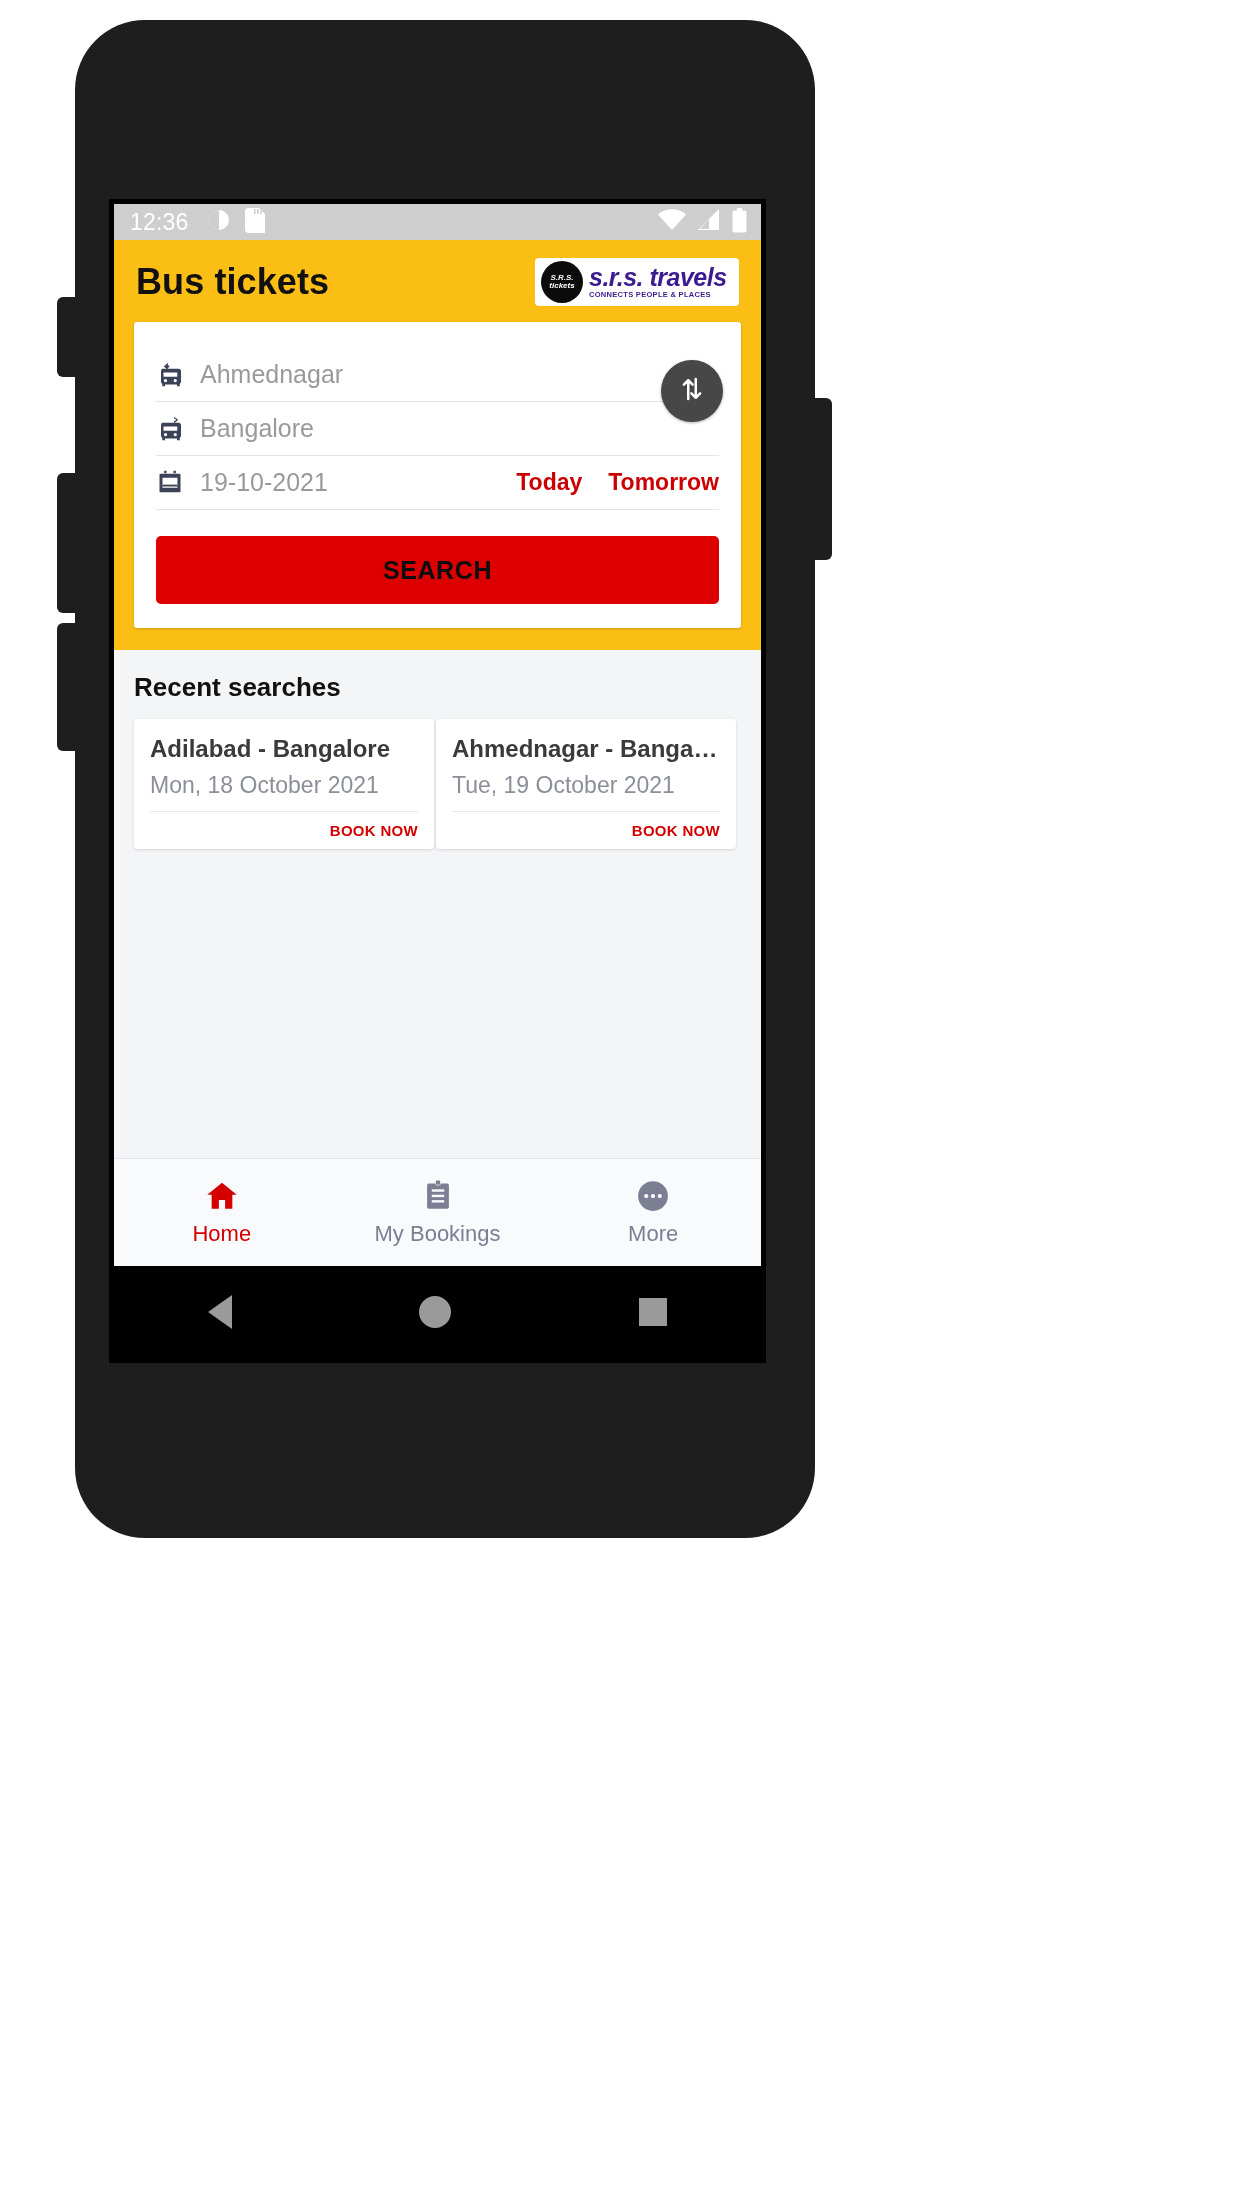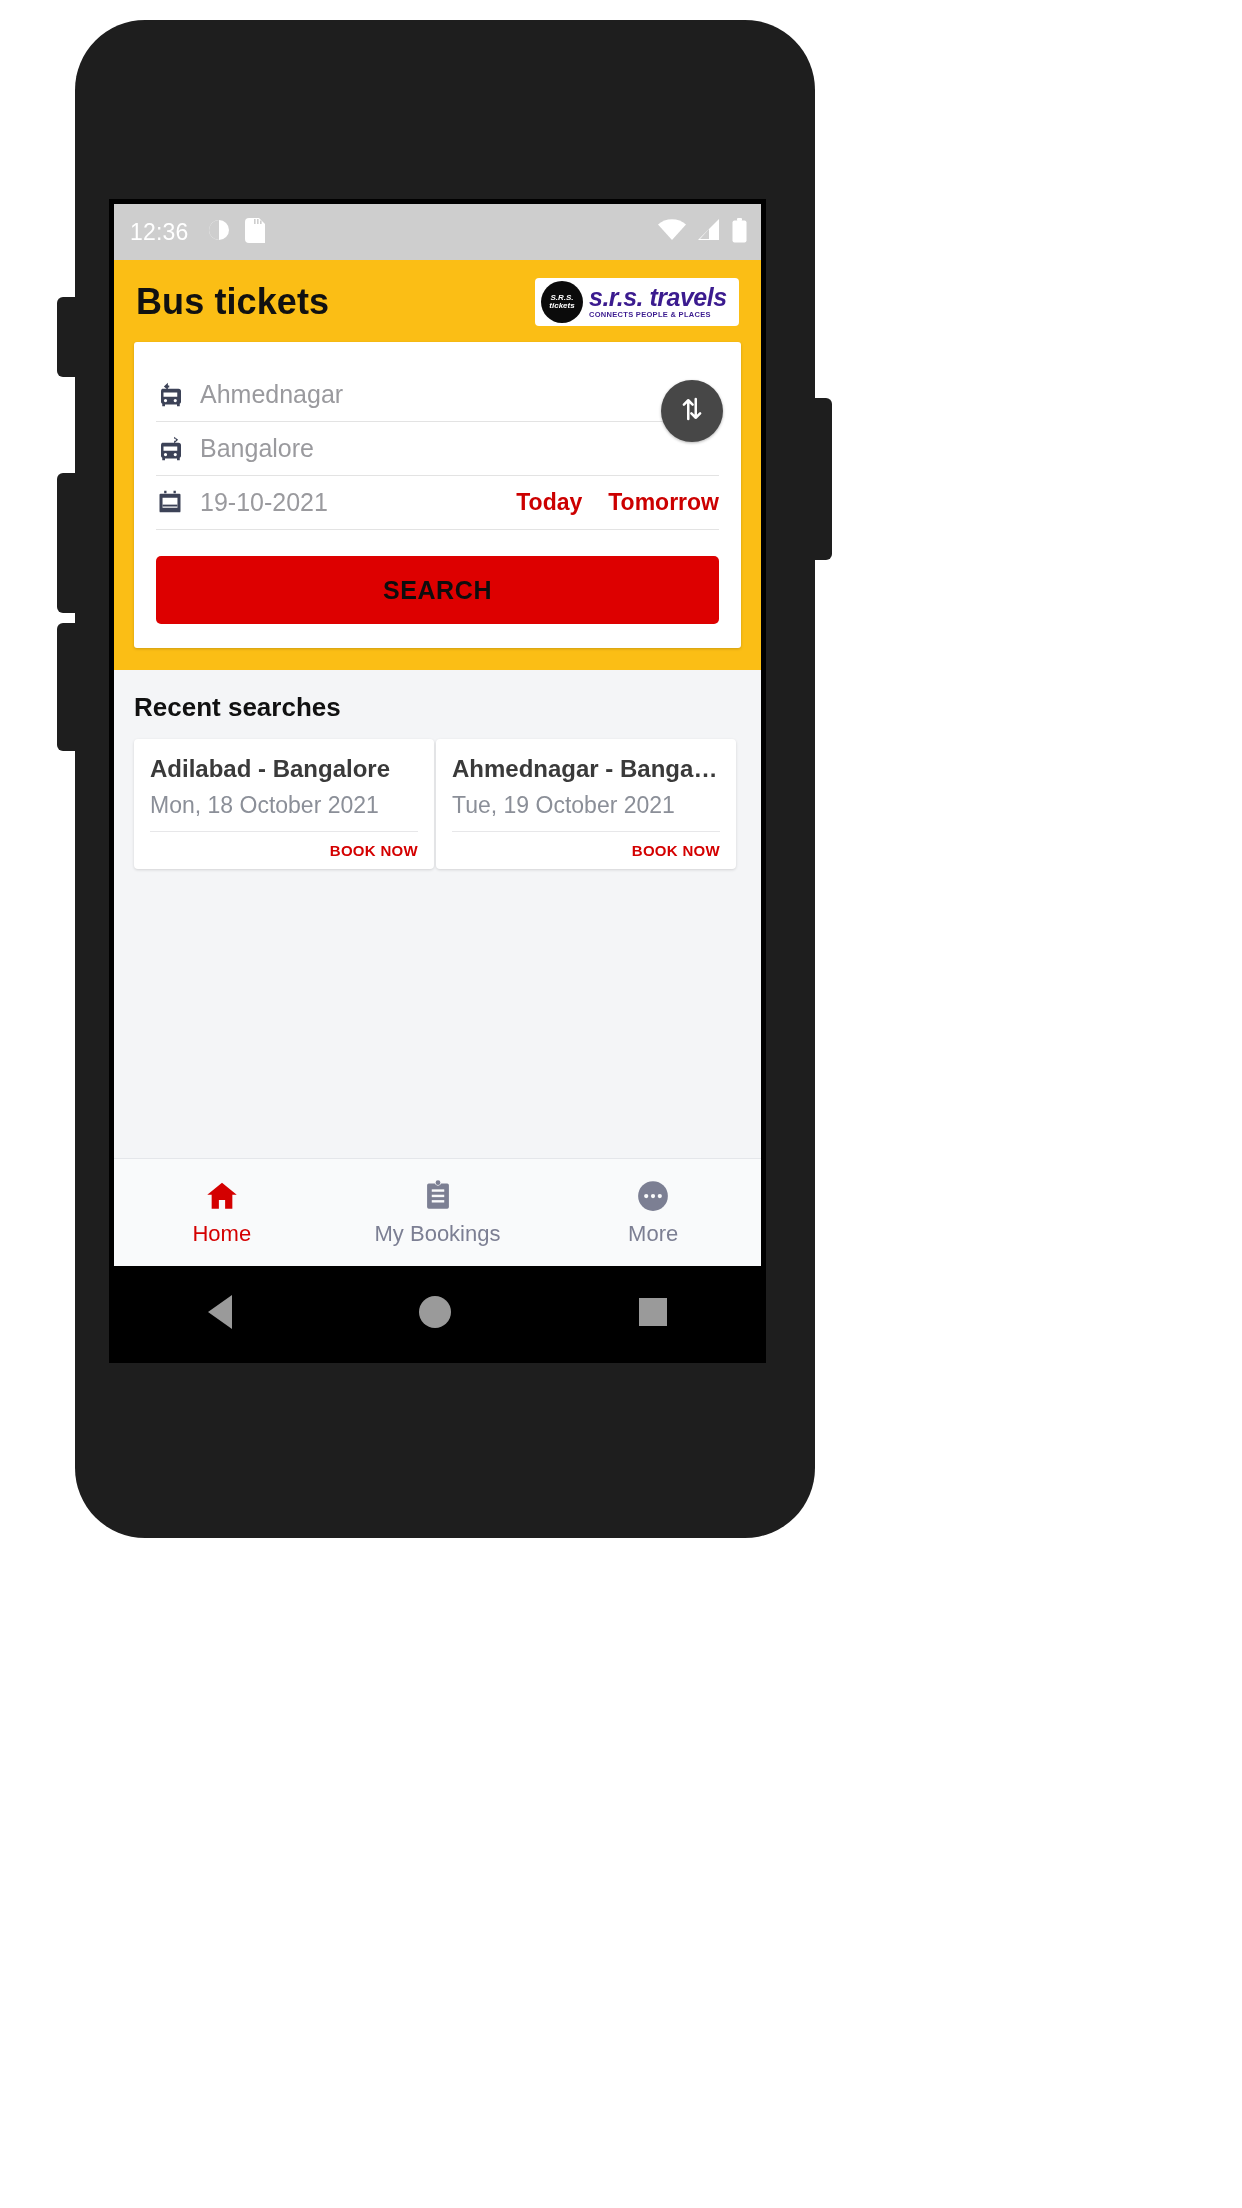--- a/index.html
+++ b/index.html
@@ -66,21 +66,21 @@
     left: 5px;
     top: 5px;
     width: 647px;
     height: 1154px;
     background: #f4f5f7;
     overflow: hidden;
   }
 
   
   .status-bar {
-    height: 56px;
+    height: 36px;
     background: #cecece;
     display: flex;
     align-items: center;
     padding: 0 14px 0 16px;
     color: #ffffff;
   }
   .status-time {
     font-size: 23px;
     font-weight: 400;
     letter-spacing: .2px;

